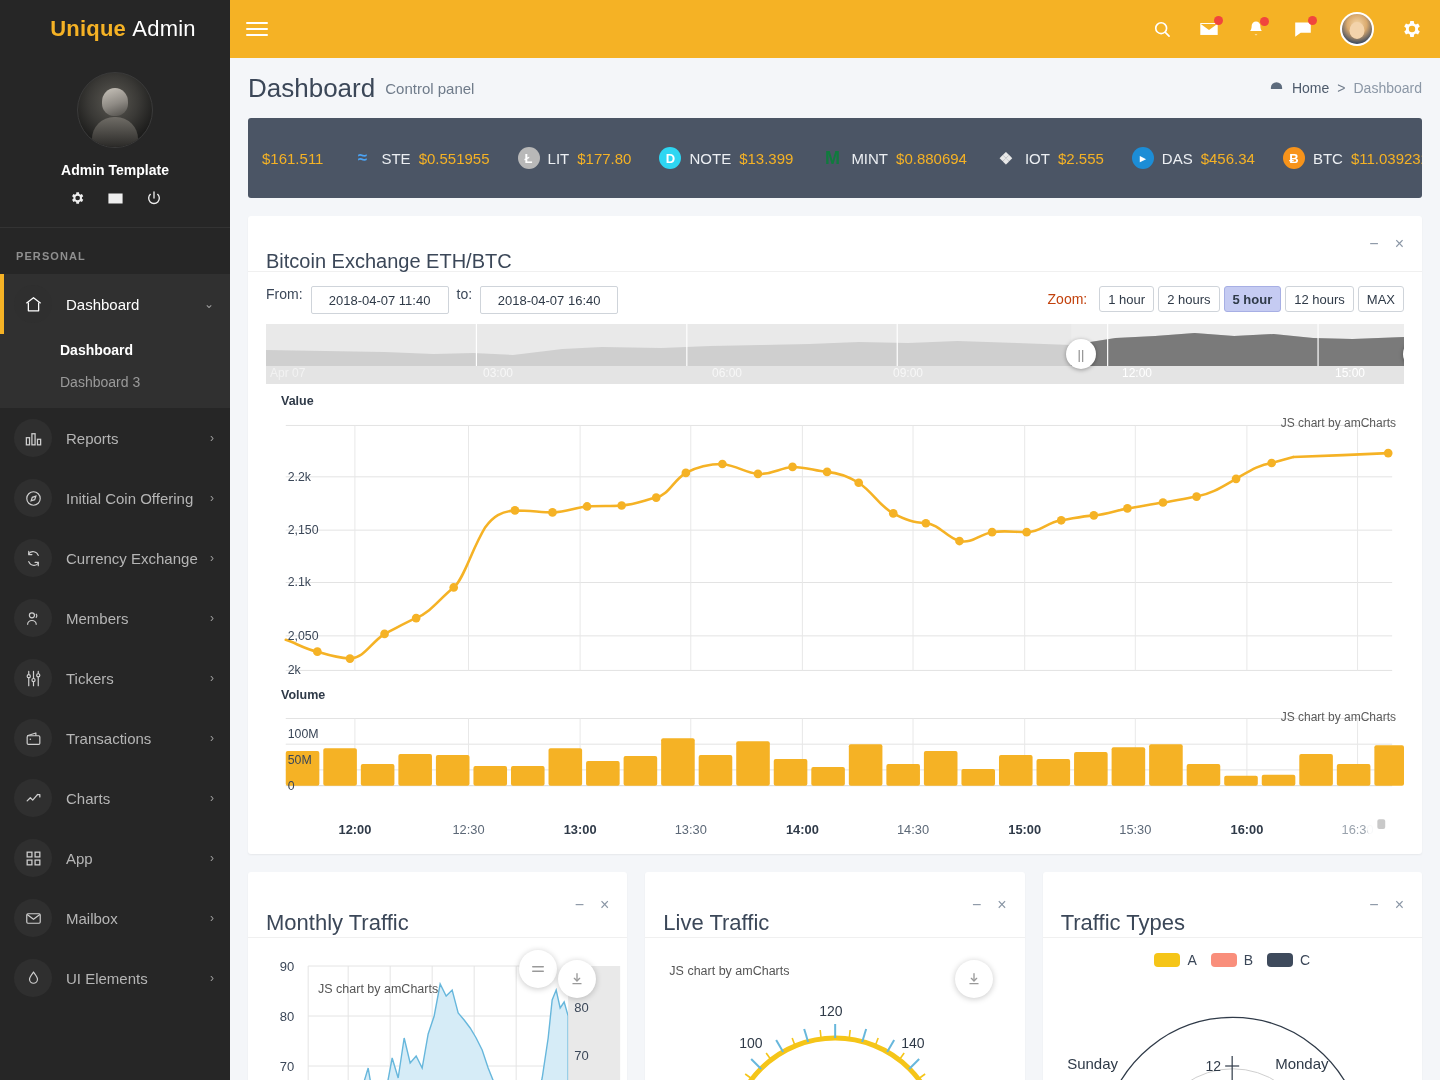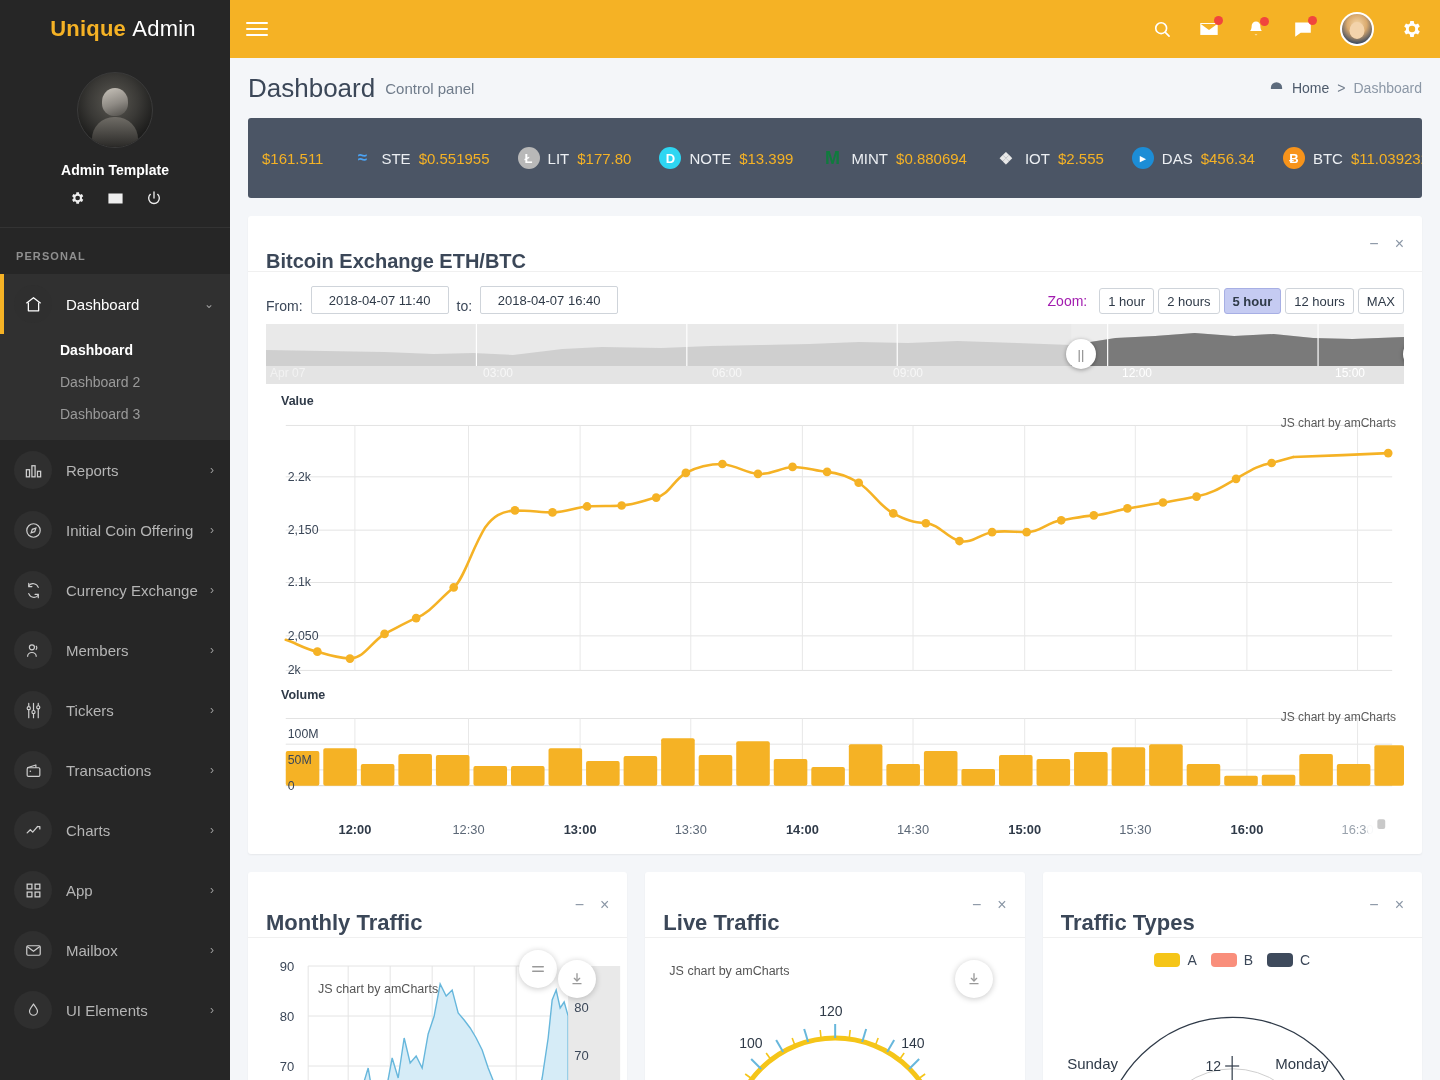--- a/index.html
+++ b/index.html
@@ -81,35 +81,35 @@
   
   .ticker { height:80px; background:#4b5565; border-radius:3px; display:flex; align-items:center; overflow:hidden; margin-bottom:18px; }
   .tk { display:flex; align-items:center; gap:8px; padding:0 14px; white-space:nowrap; font-size:15px; }
   .tk .sym { color:#eceff3; font-weight:400; }
   .tk .val { color:#f5b225; }
   .coin { width:22px; height:22px; border-radius:50%; display:inline-flex; align-items:center; justify-content:center; font-size:13px; font-weight:700; color:#fff; flex:0 0 22px; }
 
   
   .card { background:#fff; border-radius:3px; box-shadow:0 1px 2px rgba(0,0,0,.06); }
   .card-head { height:56px; display:flex; align-items:center; padding:0 18px; border-bottom:1px solid #f0f0f0; }
-  .card-title { font-size:20px; font-weight:700; color:#3b4758;margin-top:36px; }
+  .card-title { font-size:20px; font-weight:400; color:#3b4758;margin-top:36px; }
   .card-tools { margin-left:auto; display:flex; align-items:center; gap:16px; color:#8b97a6; }
   .ct { cursor:pointer; font-size:16px; line-height:1; }
 
   
   .exchange-body { padding:14px 18px 10px; }
-  .ex-controls { display:flex; align-items:flex-end; }
+  .ex-controls { display:flex; align-items:flex-start; }
   .lbl { font-size:14px; color:#3b4758; margin-right:8px; }
   .date-inp {
     border:1px solid #cfd4da; border-radius:2px; height:28px; width:138px;
     text-align:center; font-size:13px; color:#2f3a48; font-family:"Liberation Sans",sans-serif;
     background:#fff; outline:none;
   }
   .zoom-wrap { margin-left:auto; display:flex; align-items:center; gap:0; }
-  .zoom-lbl { font-size:14px; margin-right:8px; color:#a21caf; }
+  .zoom-lbl { font-size:14px; margin-right:8px; color:#c2410c; }
   .zb { border:1px solid #cfd4da; background:#fff; border-radius:3px; height:26px; padding:0 8px;
         font-size:13px; color:#2f3a48; margin-left:4px; cursor:pointer; font-family:"Liberation Sans",sans-serif; }
   .zb.sel { background:#c5cbf2; border-color:#a7afe4; font-weight:700; }
 
   .scroller { height:60px; margin-top:10px; position:relative; background:#e4e4e4; overflow:hidden; }
   .sc-grip { position:absolute; top:50%; transform:translate(-50%,-50%); width:30px;height:30px;border-radius:50%;
              background:#fff; box-shadow:0 1px 4px rgba(0,0,0,.35); display:flex;align-items:center;justify-content:center;
              font-size:13px;color:#888; cursor:ew-resize; z-index:4;}
   .sc-lab { position:absolute; bottom:4px; font-size:12px; color:#fff; z-index:3; }
 
@@ -177,21 +177,20 @@
         <svg width="19" height="19" viewBox="0 0 24 24" fill="none" stroke="#fff" stroke-width="1.6" stroke-linejoin="round">
             <path d="M3 10.5 12 3.5l9 7"></path>
             <path d="M5.5 9.6V20h13V9.6"></path>
           </svg>
       </span>
       <span class="ni-label">Dashboard</span>
       <span class="ni-arrow">⌄</span>
     </div>
     <div class="submenu">
       <div class="sub-item sel">Dashboard</div>
-      <div class="sub-item">Dashboard 2</div>
       <div class="sub-item">Dashboard 3</div>
     </div>
 
     <div class="nav-item">
       <span class="ni-ic">
         <svg width="19" height="19" viewBox="0 0 24 24" fill="none" stroke="#cfcfcf" stroke-width="1.6">
             <rect x="3" y="11" width="4" height="9"></rect>
             <rect x="10" y="6" width="4" height="14"></rect>
             <rect x="17" y="13" width="4" height="7"></rect>
           </svg>

